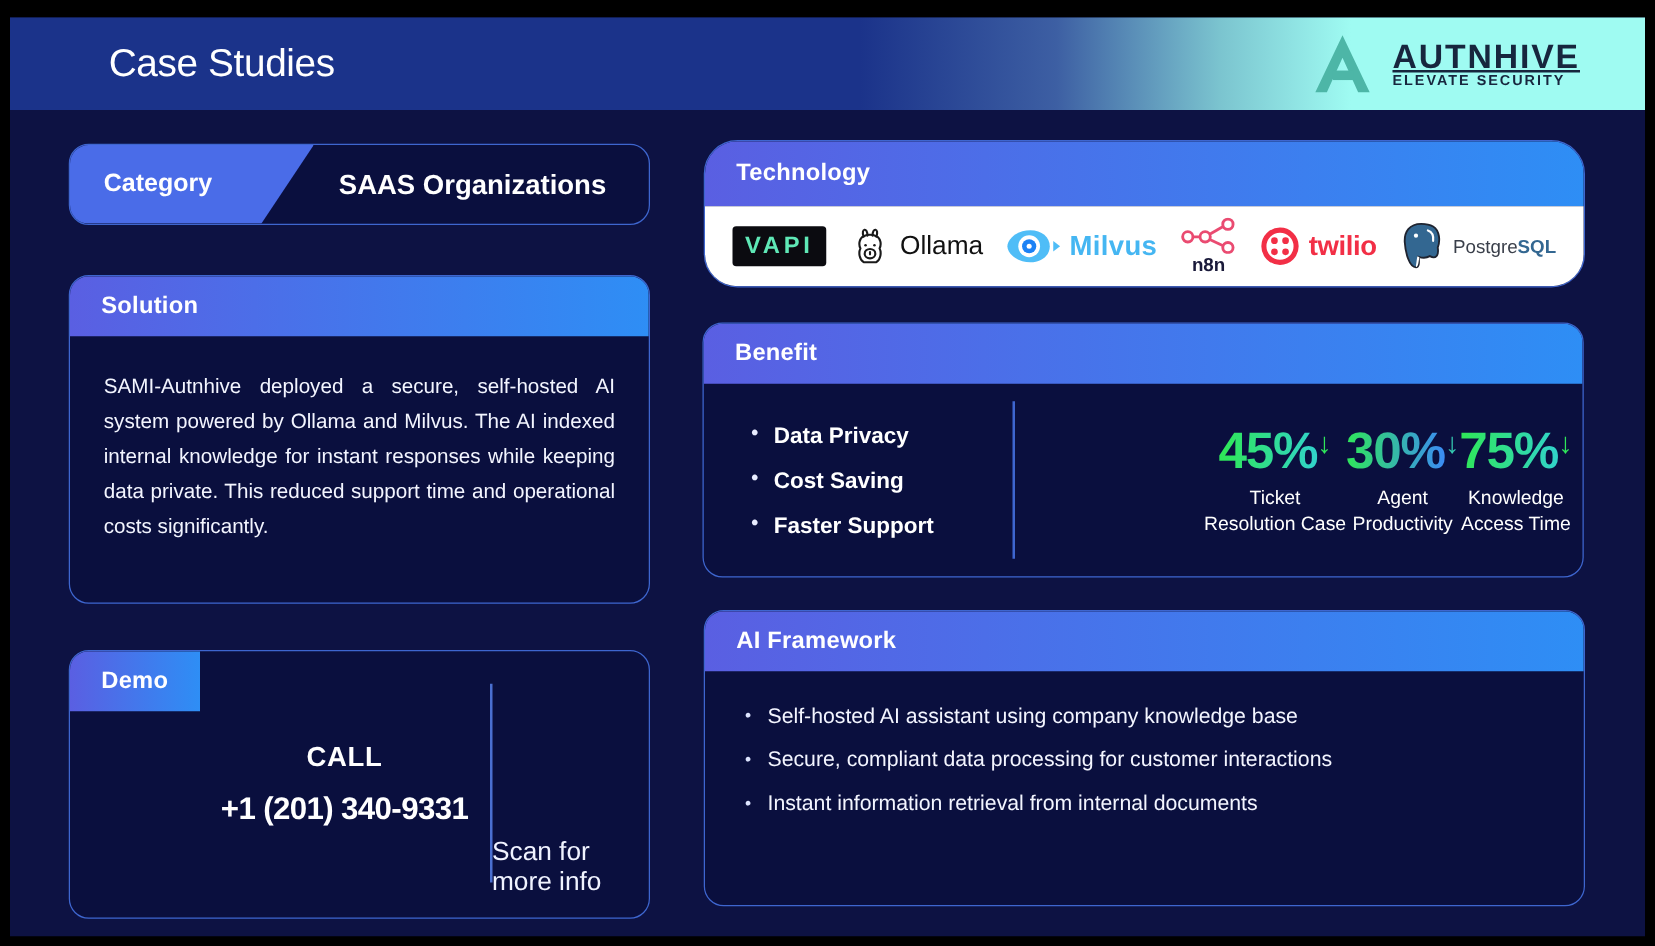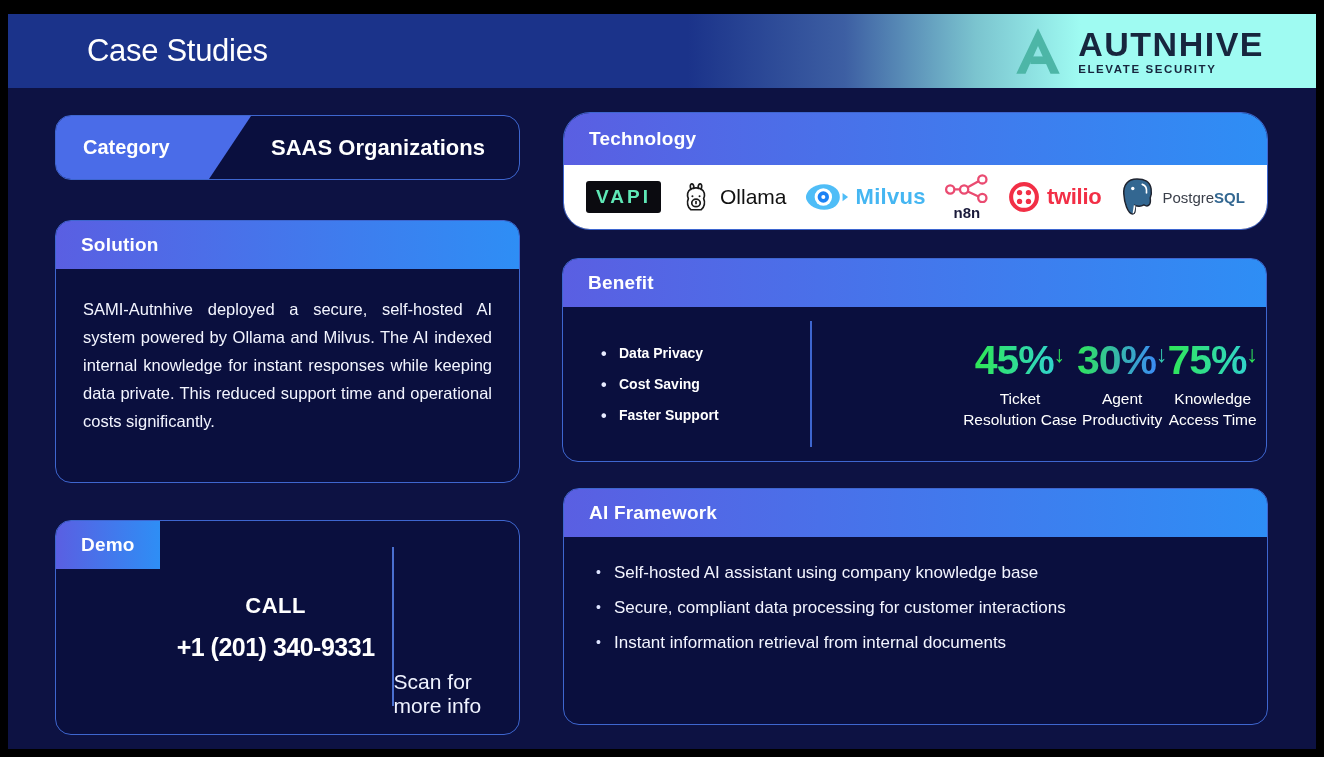--- a/index.html
+++ b/index.html
@@ -9,21 +9,21 @@
 
   
   .topbar { position:absolute; left:0; top:0; width:1308px; height:74px;
     background:linear-gradient(90deg,#1B338A 0%,#1B338A 52%,#3D5FA3 64%,#7BC4CF 74%,#9FFBF2 82%,#9FFBF2 100%); }
   .page-title { position:absolute; left:59px; top:50%; transform:translateY(-50%);
     color:#FFFFFF; font-size:31px; font-weight:400; letter-spacing:-0.3px;margin-left:20px; }
   .brand { position:absolute; right:52px; top:50%; transform:translateY(-50%);
     display:flex; align-items:center; gap:14px; }
   .brand-a { width:52px; height:50px; }
   .brand-text-wrap { display:flex; flex-direction:column; line-height:1.05; }
-  .brand-name { color:#17263E; font-size:34px; font-weight:700; letter-spacing:1.5px; }
+  .brand-name { color:#17263E; font-size:27px; font-weight:700; letter-spacing:1.5px;text-decoration:underline; }
   .brand-tagline { color:#17263E; font-size:11.5px; font-weight:700; letter-spacing:1.6px; }
 
   
   .card { position:absolute; background:#0A0F3E; border:1px solid #3E66CF; border-radius:16px; overflow:hidden; }
   .card-header { height:48px; background:linear-gradient(90deg,#5A5FE2 0%,#2E8EF5 100%);
     display:flex; align-items:center; padding:0 25px;
     color:#FFFFFF; font-size:19px; font-weight:700; letter-spacing:0.2px; }
 
   
   .category-card { left:47px; top:101px; width:465px; height:65px; display:flex; }
@@ -63,21 +63,21 @@
   .logo-n8n-text { color:#1A1A3A; font-size:15px; font-weight:700; }
   .logo-twilio-text { color:#F22F46; font-size:22px; font-weight:800; letter-spacing:-0.3px; }
   .logo-pg-text { font-size:15px; color:#3A3F4A; }
   .logo-pg-text b { color:#336791; font-weight:700; }
 
   
   .benefit-card { left:554px; top:244px; width:705px; height:204px; display:flex; flex-direction:column; }
   .benefit-body { flex:1; display:flex; align-items:stretch; }
   .benefit-bullets { width:247px; display:flex; flex-direction:column; justify-content:center;
     gap:15px; padding-left:38px; }
-  .benefit-bullet { color:#fff; font-size:14px; font-weight:700; position:relative; padding-left:18px; }
+  .benefit-bullet { color:#fff; font-size:18px; font-weight:700; position:relative; padding-left:18px; }
   .benefit-bullet::before { content:"•"; position:absolute; left:0; top:0; font-size:16px; color:#E8ECFF; }
   .benefit-divider { width:2px; background:#3E66CF; margin:14px 0; }
   .benefit-stats { flex:1; display:flex; align-items:center; justify-content:flex-end; padding:0 8px; }
   .stat { display:flex; flex-direction:column; align-items:center; }
   .stat-top { display:flex; align-items:flex-start; }
   .stat-value { font-size:41px; font-weight:900; letter-spacing:-1px;
     background:linear-gradient(90deg,#2FE65A 5%,#31D4C6 95%);
     -webkit-background-clip:text; background-clip:text; color:transparent; }
   .stat-1 .stat-value { background:linear-gradient(90deg,#2FE65A 0%,#3B8BF5 100%);
     -webkit-background-clip:text; background-clip:text; }

